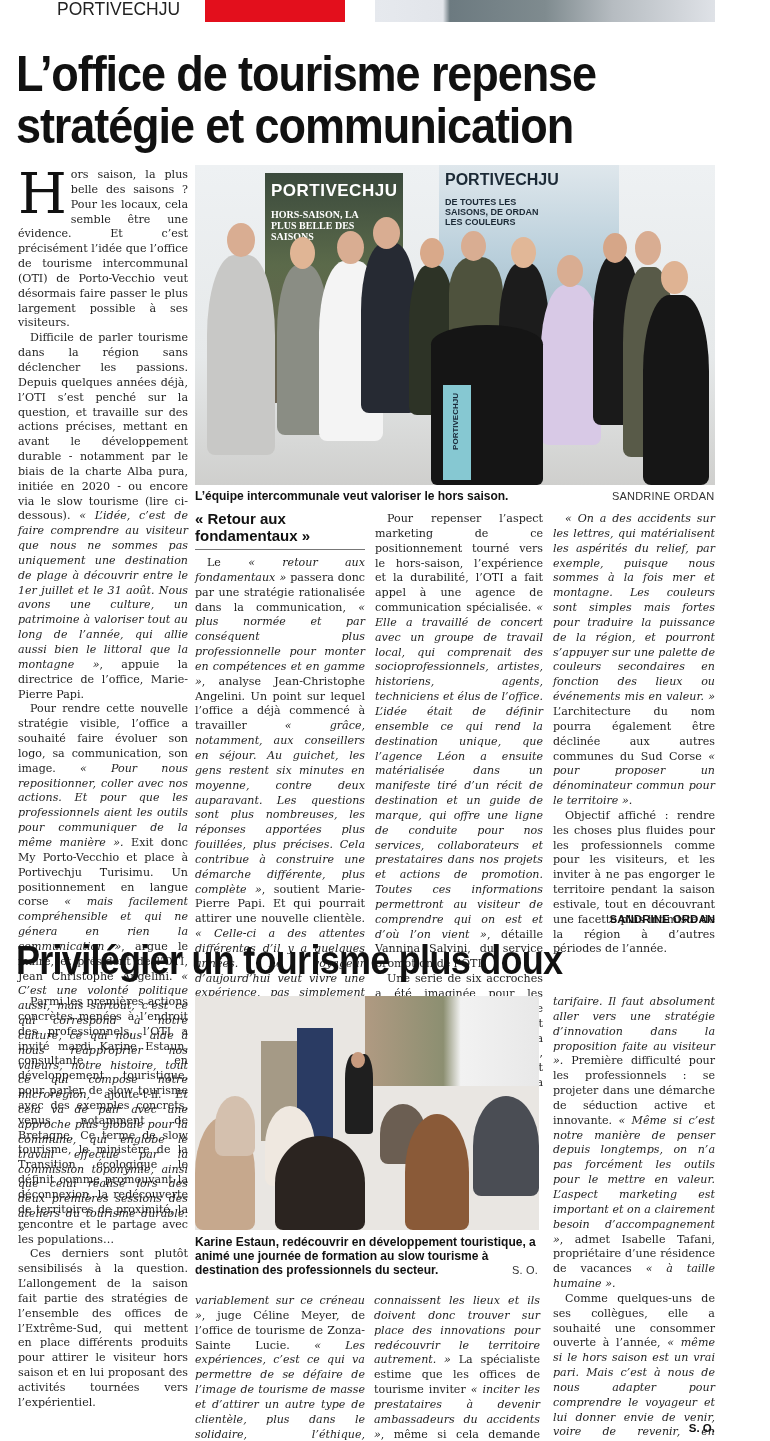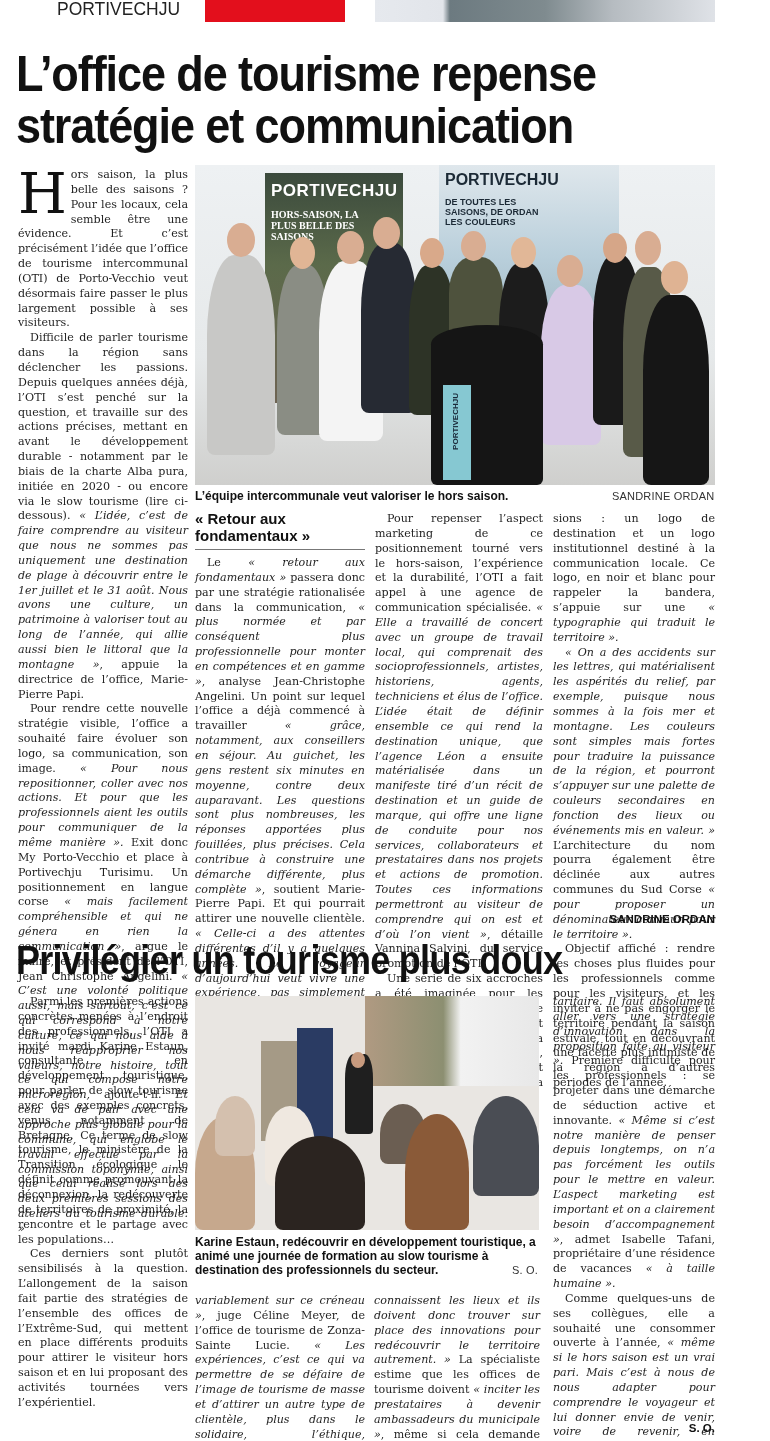--- a/index.html
+++ b/index.html
@@ -117,21 +117,20 @@
 <div class="col" style="left:195px; top:556px; width:170px;">
   <p><span>Le</span> <i>« retour aux fondamentaux »</i> <span>passera donc par une stratégie rationalisée dans la communication,</span> <i>« plus normée et par conséquent plus professionnelle pour monter en compétences et en gamme »</i><span>, analyse Jean-Christophe Angelini. Un point sur lequel l’office a déjà commencé à travailler</span> <i>« grâce, notamment, aux conseillers en séjour. Au guichet, les gens restent six minutes en moyenne, contre deux auparavant. Les questions sont plus nombreuses, les réponses apportées plus fouillées, plus précises. Cela contribue à construire une démarche différente, plus complète »</i><span>, soutient Marie-Pierre Papi. Et qui pourrait attirer une nouvelle clientèle.</span> <i>« Celle-ci a des attentes différentes d’il y a quelques années. Le voyageur d’aujourd’hui veut vivre une expérience, pas simplement consommer des vacances »</i><span>, insiste Santina Ferracci, élue municipale en charge du tourisme.</span></p>
 </div>
 
 <div class="col" style="left:375px; top:512px; width:168px;">
   <p><span>Pour repenser l’aspect marketing de ce positionnement tourné vers le hors-saison, l’expérience et la durabilité, l’OTI a fait appel à une agence de communication spécialisée.</span> <i>« Elle a travaillé de concert avec un groupe de travail local, qui comprenait des socioprofessionnels, artistes, historiens, agents, techniciens et élus de l’office. L’idée était de définir ensemble ce qui rend la destination unique, que l’agence Léon a ensuite matérialisée dans un manifeste tiré d’un récit de destination et un guide de marque, qui offre une ligne de conduite pour nos services, collaborateurs et prestataires dans nos projets et actions de promotion. Toutes ces informations permettront au visiteur de comprendre qui on est et d’où l’on vient »</i><span>, détaille Vannina Salvini, du service promotion de l’OTI.</span></p>
   <p>Une série de six accroches a été imaginée pour les campagnes de communication, qui insistent sur le hors saison, la découverte en petit comité, l’aspect accueil et hospitalité, en parallèle de la refonte du logo en deux ver-</p>
 </div>
 
 <div class="col" style="left:553px; top:512px; width:162px;">
-  <p class="noindent"><span>sions : un logo de destination et un logo institutionnel destiné à la communication locale. Ce logo, en noir et blanc pour rappeler la bandera, s’appuie sur une</span> <i>« typographie qui traduit le territoire ».</i></p>
   <p><i>« On a des accidents sur les lettres, qui matérialisent les aspérités du relief, par exemple, puisque nous sommes à la fois mer et montagne. Les couleurs sont simples mais fortes pour traduire la puissance de la région, et pourront s’appuyer sur une palette de couleurs secondaires en fonction des lieux ou événements mis en valeur. »</i> <span>L’architecture du nom pourra également être déclinée aux autres communes du Sud Corse</span> <i>« pour proposer un dénominateur commun pour le territoire ».</i></p>
   <p>Objectif affiché : rendre les choses plus fluides pour les professionnels comme pour les visiteurs, et les inviter à ne pas engorger le territoire pendant la saison estivale, tout en découvrant une facette plus intimiste de la région à d’autres périodes de l’année.</p>
 </div>
 <div class="signature" style="left:553px; top:913px; width:162px;">SANDRINE ORDAN</div>
 
 <h2 class="headline2" style="margin:0;">Privilégier un tourisme plus doux</h2>
 
 <div class="col" style="left:18px; top:995px; width:170px;">
   <p>Parmi les premières actions concrètes menées à l’endroit des professionnels, l’OTI a invité mardi Karine Estaun, consultante en développement touristique, pour parler de slow tourisme avec des exemples concrets, venus notamment de Bretagne. Ce terme de slow tourisme, le ministère de la Transition écologique le définit comme promouvant la déconnexion, la redécouverte de territoires de proximité, la rencontre et le partage avec les populations…</p>
   <p><span>Ces derniers sont plutôt sensibilisés à la question. L’allongement de la saison fait partie des stratégies de l’ensemble des offices de l’Extrême-Sud, qui mettent en place différents produits pour attirer le visiteur hors saison et en lui proposant des activités tournées vers l’expérientiel.</span> </p>
@@ -152,21 +151,21 @@
   <div class="aud" style="left:278px;top:100px;width:66px;height:100px;background:#4a4d54;"></div>
 </div>
 <div class="caption" style="left:195px; top:1235px; width:344px; line-height:14px;">Karine Estaun, redécouvrir en développement touristique, a animé une journée de formation au slow tourisme à destination des professionnels du secteur.</div>
 <div class="credit" style="left:512px; top:1264px;">S. O.</div>
 
 <div class="col" style="left:195px; top:1294px; width:170px;">
   <p class="noindent"><i>variablement sur ce créneau »</i><span>, juge Céline Meyer, de l’office de tourisme de Zonza-Sainte Lucie.</span> <i>« Les expériences, c’est ce qui va permettre de se défaire de l’image de tourisme de masse et d’attirer un autre type de clientèle, plus dans le solidaire, l’éthique, l’authentique »</i> </p>
 </div>
 
 <div class="col" style="left:374px; top:1294px; width:166px;">
-  <p class="noindent"><i>connaissent les lieux et ils doivent donc trouver sur place des innovations pour redécouvrir le territoire autrement. »</i> <span>La spécialiste estime que les offices de tourisme doivent</span> <i>« inciter les prestataires à devenir ambassadeurs du municipale »</i><span>, même si cela demande une</span> </p>
+  <p class="noindent"><i>connaissent les lieux et ils doivent donc trouver sur place des innovations pour redécouvrir le territoire autrement. »</i> <span>La spécialiste estime que les offices de tourisme inviter</span> <i>« inciter les prestataires à devenir ambassadeurs du accidents »</i><span>, même si cela demande une</span> </p>
 </div>
 
 <div class="col" style="left:553px; top:995px; width:162px;">
   <p class="noindent"><i>tarifaire. Il faut absolument aller vers une stratégie d’innovation dans la proposition faite au visiteur ».</i> <span>Première difficulté pour les professionnels : se projeter dans une démarche de séduction active et innovante.</span> <i>« Même si c’est notre manière de penser depuis longtemps, on n’a pas forcément les outils pour le mettre en valeur. L’aspect marketing est important et on a clairement besoin d’accompagnement »</i><span>, admet Isabelle Tafani, propriétaire d’une résidence de vacances</span> <i>« à taille humaine ».</i></p>
   <p><span>Comme quelques-uns de ses collègues, elle a souhaité une consommer ouverte à l’année,</span> <i>« même si le hors saison est un vrai pari. Mais c’est à nous de nous adapter pour comprendre le voyageur et lui donner envie de venir, voire de revenir, en inculquant une philosophie de vie à nos visiteurs ».</i></p>
 
 </div>
 <div class="signature" style="left:553px; top:1422px; width:162px;">S. O.</div>
 
 </body></html>

